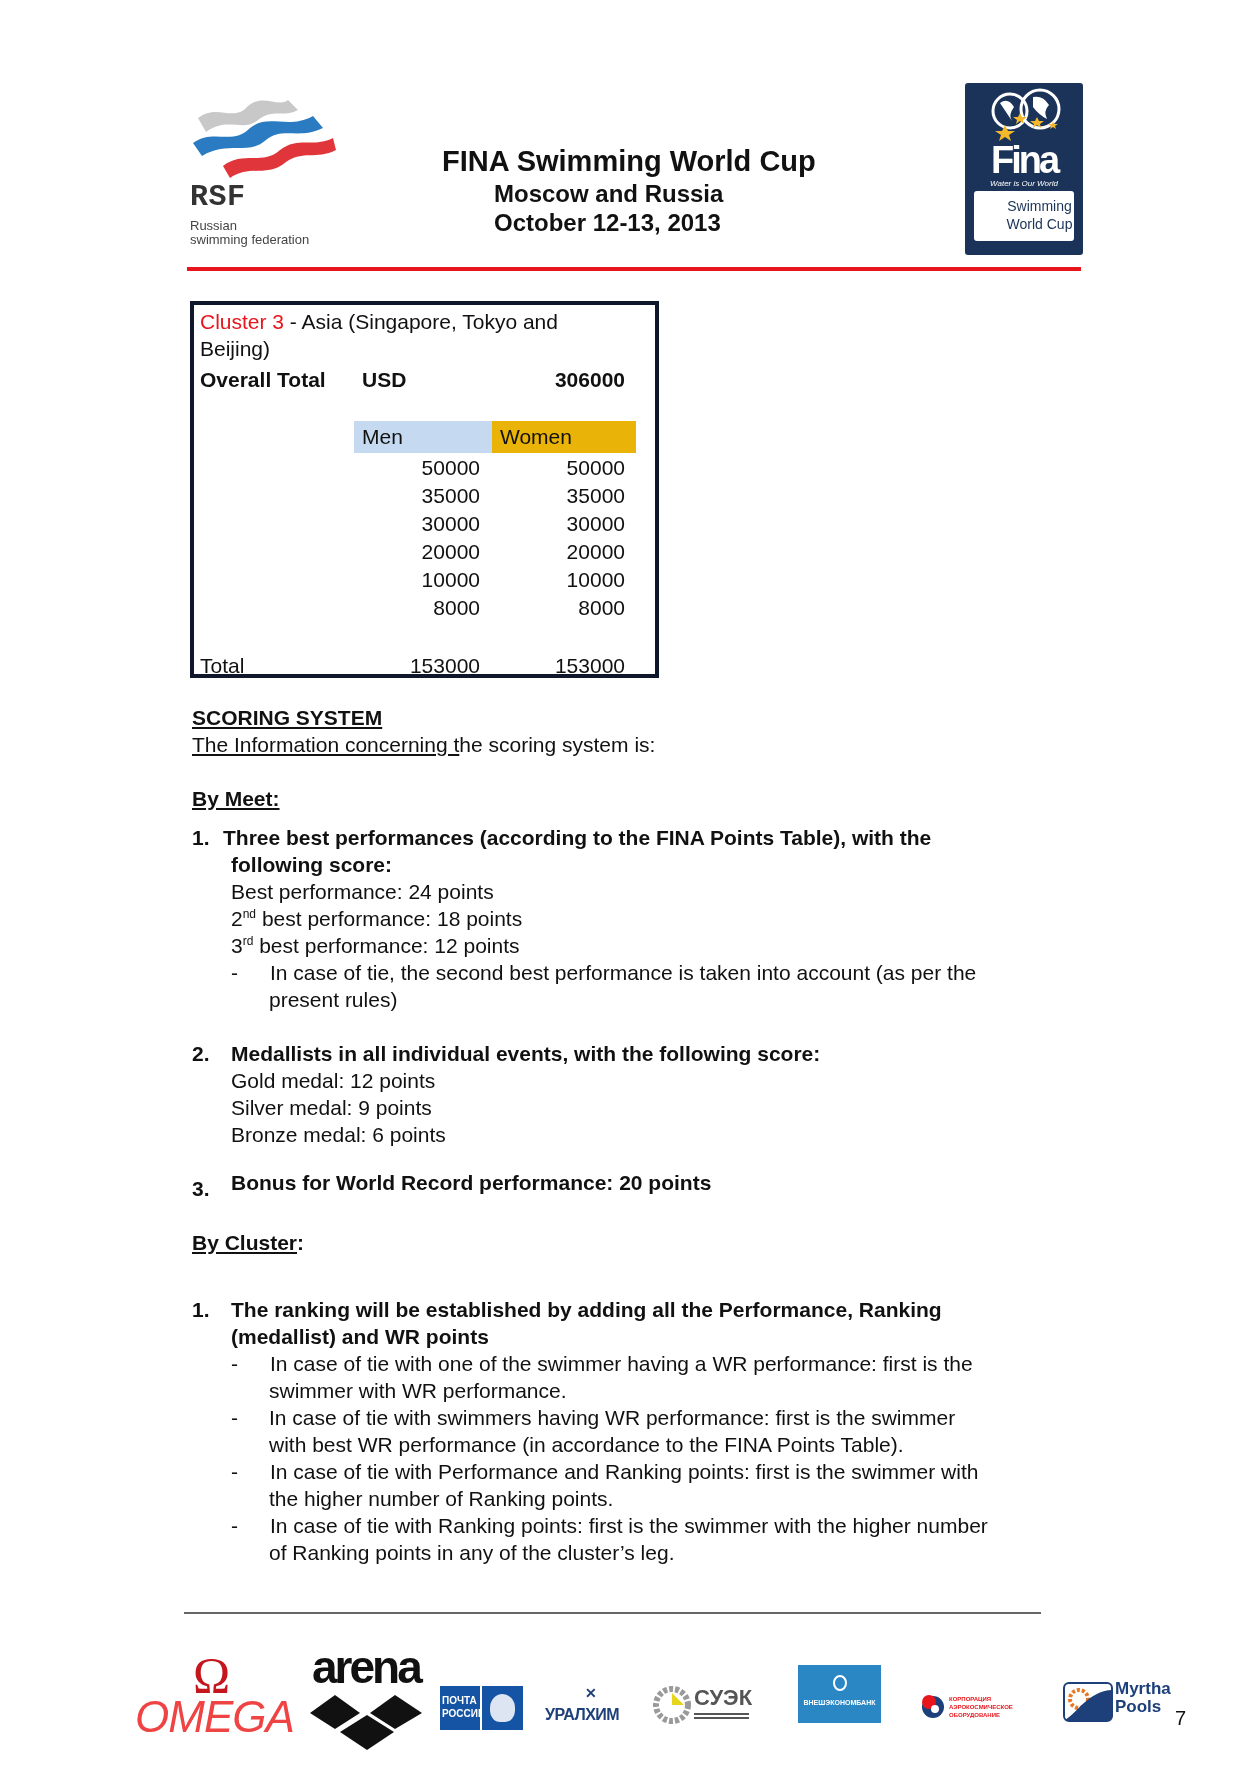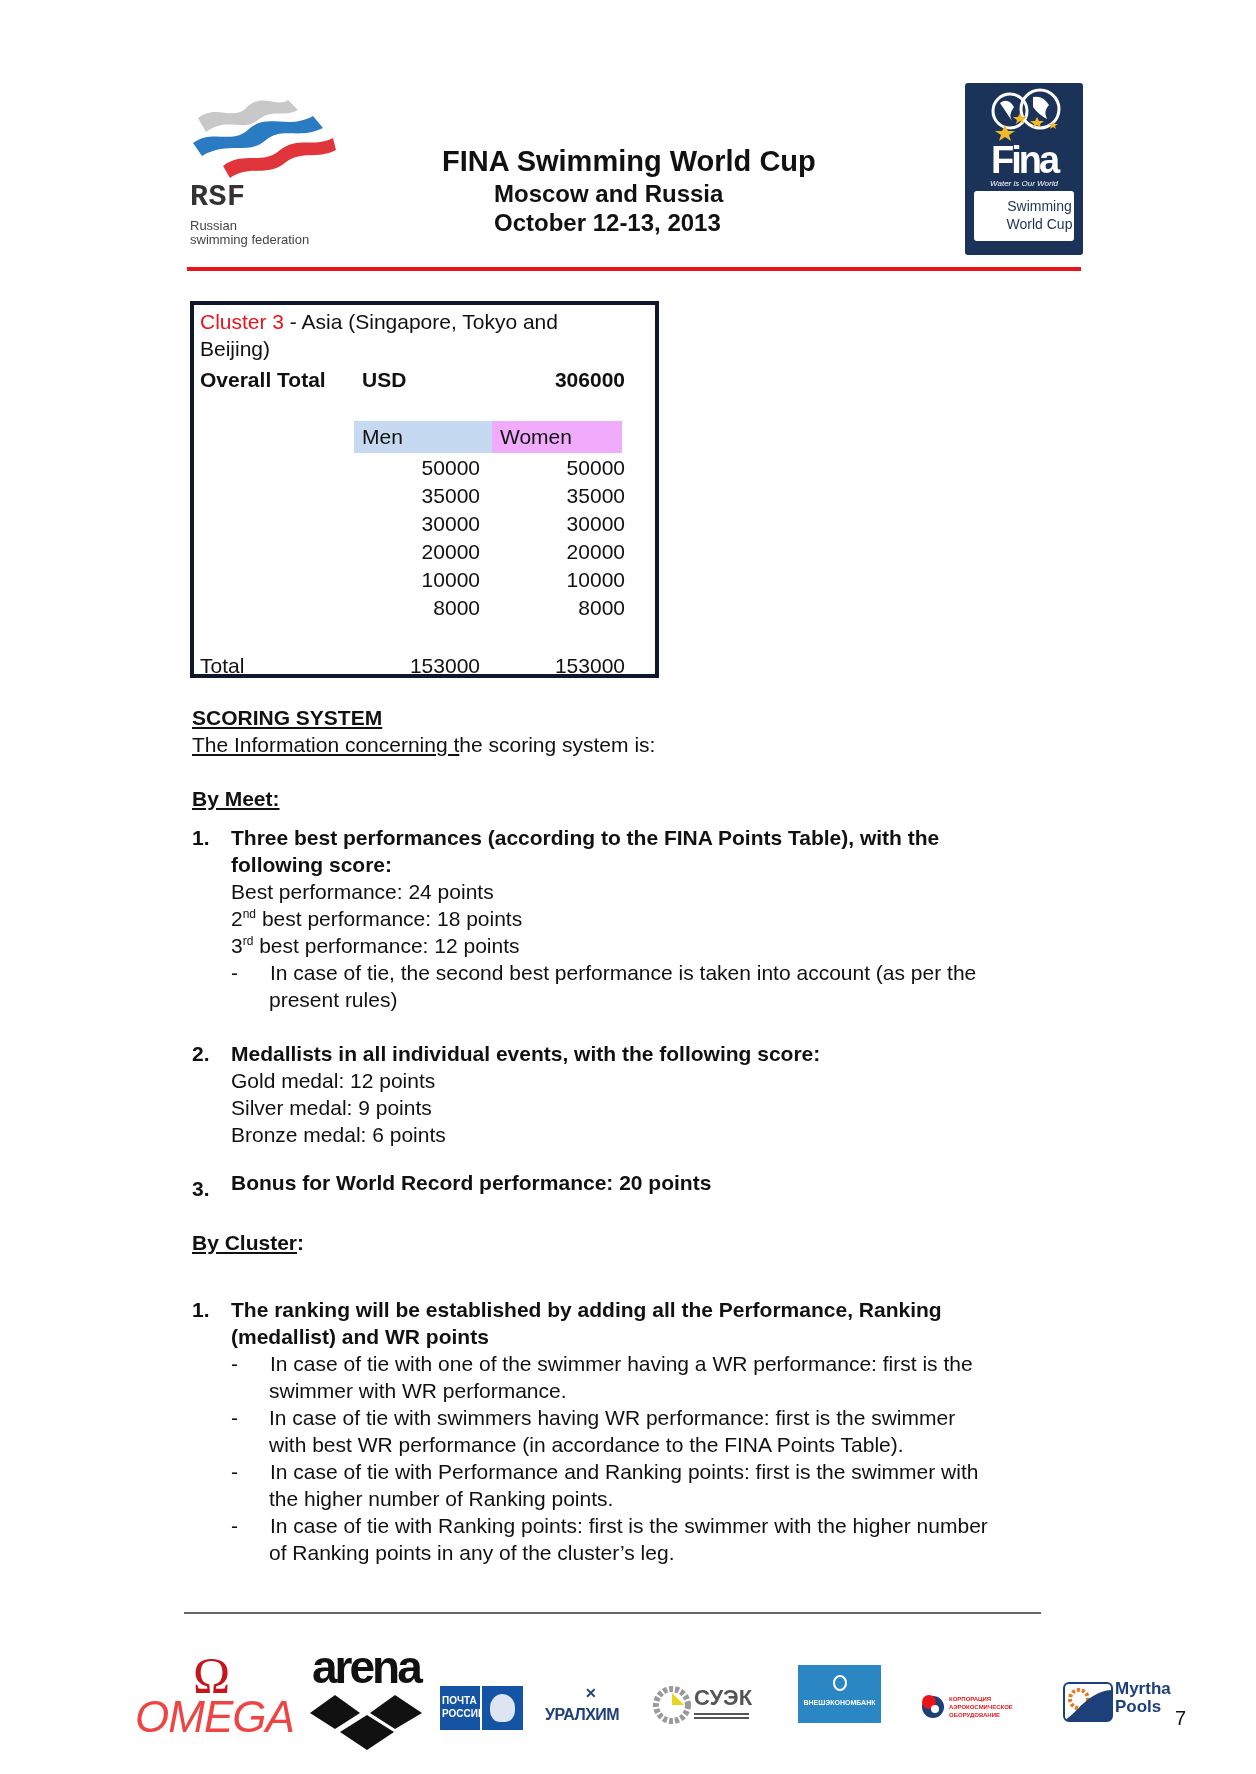--- a/index.html
+++ b/index.html
@@ -23,21 +23,21 @@
 
   
   .prize-box { left:190px; top:301px; width:469px; height:377px; border:4px solid #0f172a; box-sizing:border-box; }
   .prize-box .cl { position:absolute; left:6px; top:3px; width:430px; font-size:21px; line-height:27px; }
   .red { color:#e8161c; }
   .row { position:absolute; font-size:21px; }
   .overall { left:6px; top:63px; font-weight:bold; }
   .usd { left:168px; top:63px; font-weight:bold; }
   .total-usd { right:30px; top:63px; font-weight:bold; }
   .men-h { left:160px; top:116px; width:138px; height:32px; background:#c5d9f1; font-size:21px; line-height:32px; padding-left:8px; box-sizing:border-box; }
-  .women-h { left:298px; top:116px; width:130px; height:32px; background:#f0abfc; font-size:21px; line-height:32px; padding-left:8px; box-sizing:border-box; }
+  .women-h { left:298px; top:116px; width:144px; height:32px; background:#eab308; font-size:21px; line-height:32px; padding-left:8px; box-sizing:border-box; }
   .num-men { position:absolute; right:175px; width:120px; text-align:right; font-size:21px; }
   .num-women { position:absolute; right:30px; width:120px; text-align:right; font-size:21px; }
   .total-lbl { left:6px; top:349px; font-size:21px; }
 
   
   .t { position:absolute; font-size:21px; line-height:27px; white-space:nowrap; }
   .b { font-weight:bold; }
   .u { text-decoration:underline; }
   sup { font-size:12px; line-height:0; vertical-align:super; }
 
@@ -129,21 +129,21 @@
     <div class="num-women">153000</div>
   </div>
 </div>
 
 <div class="t b u" style="left:192px;top:704px">SCORING SYSTEM</div>
 <div class="t" style="left:192px;top:731px"><span class="u">The Information concerning t</span><span>he scoring system is:</span></div>
 
 <div class="t b u" style="left:192px;top:785px">By Meet:</div>
 
 <div class="t b" style="left:192px;top:824px">1.</div>
-<div class="t b" style="left:231px;top:824px">Three best performances (according to the FINA Points Table), with the</div>
+<div class="t b" style="left:223px;top:824px">Three best performances (according to the FINA Points Table), with the</div>
 <div class="t b" style="left:231px;top:851px">following score:</div>
 <div class="t" style="left:231px;top:878px">Best performance: 24 points</div>
 <div class="t" style="left:231px;top:905px"><span>2</span><sup>nd</sup><span> best performance: 18 points</span></div>
 <div class="t" style="left:231px;top:932px"><span>3</span><sup>rd</sup><span> best performance: 12 points</span></div>
 <div class="t" style="left:231px;top:959px">-</div>
 <div class="t" style="left:270px;top:959px">In case of tie, the second best performance is taken into account (as per the</div>
 <div class="t" style="left:269px;top:986px">present rules)</div>
 
 <div class="t b" style="left:192px;top:1040px">2.</div>
 <div class="t b" style="left:231px;top:1040px">Medallists in all individual events, with the following score:</div>

